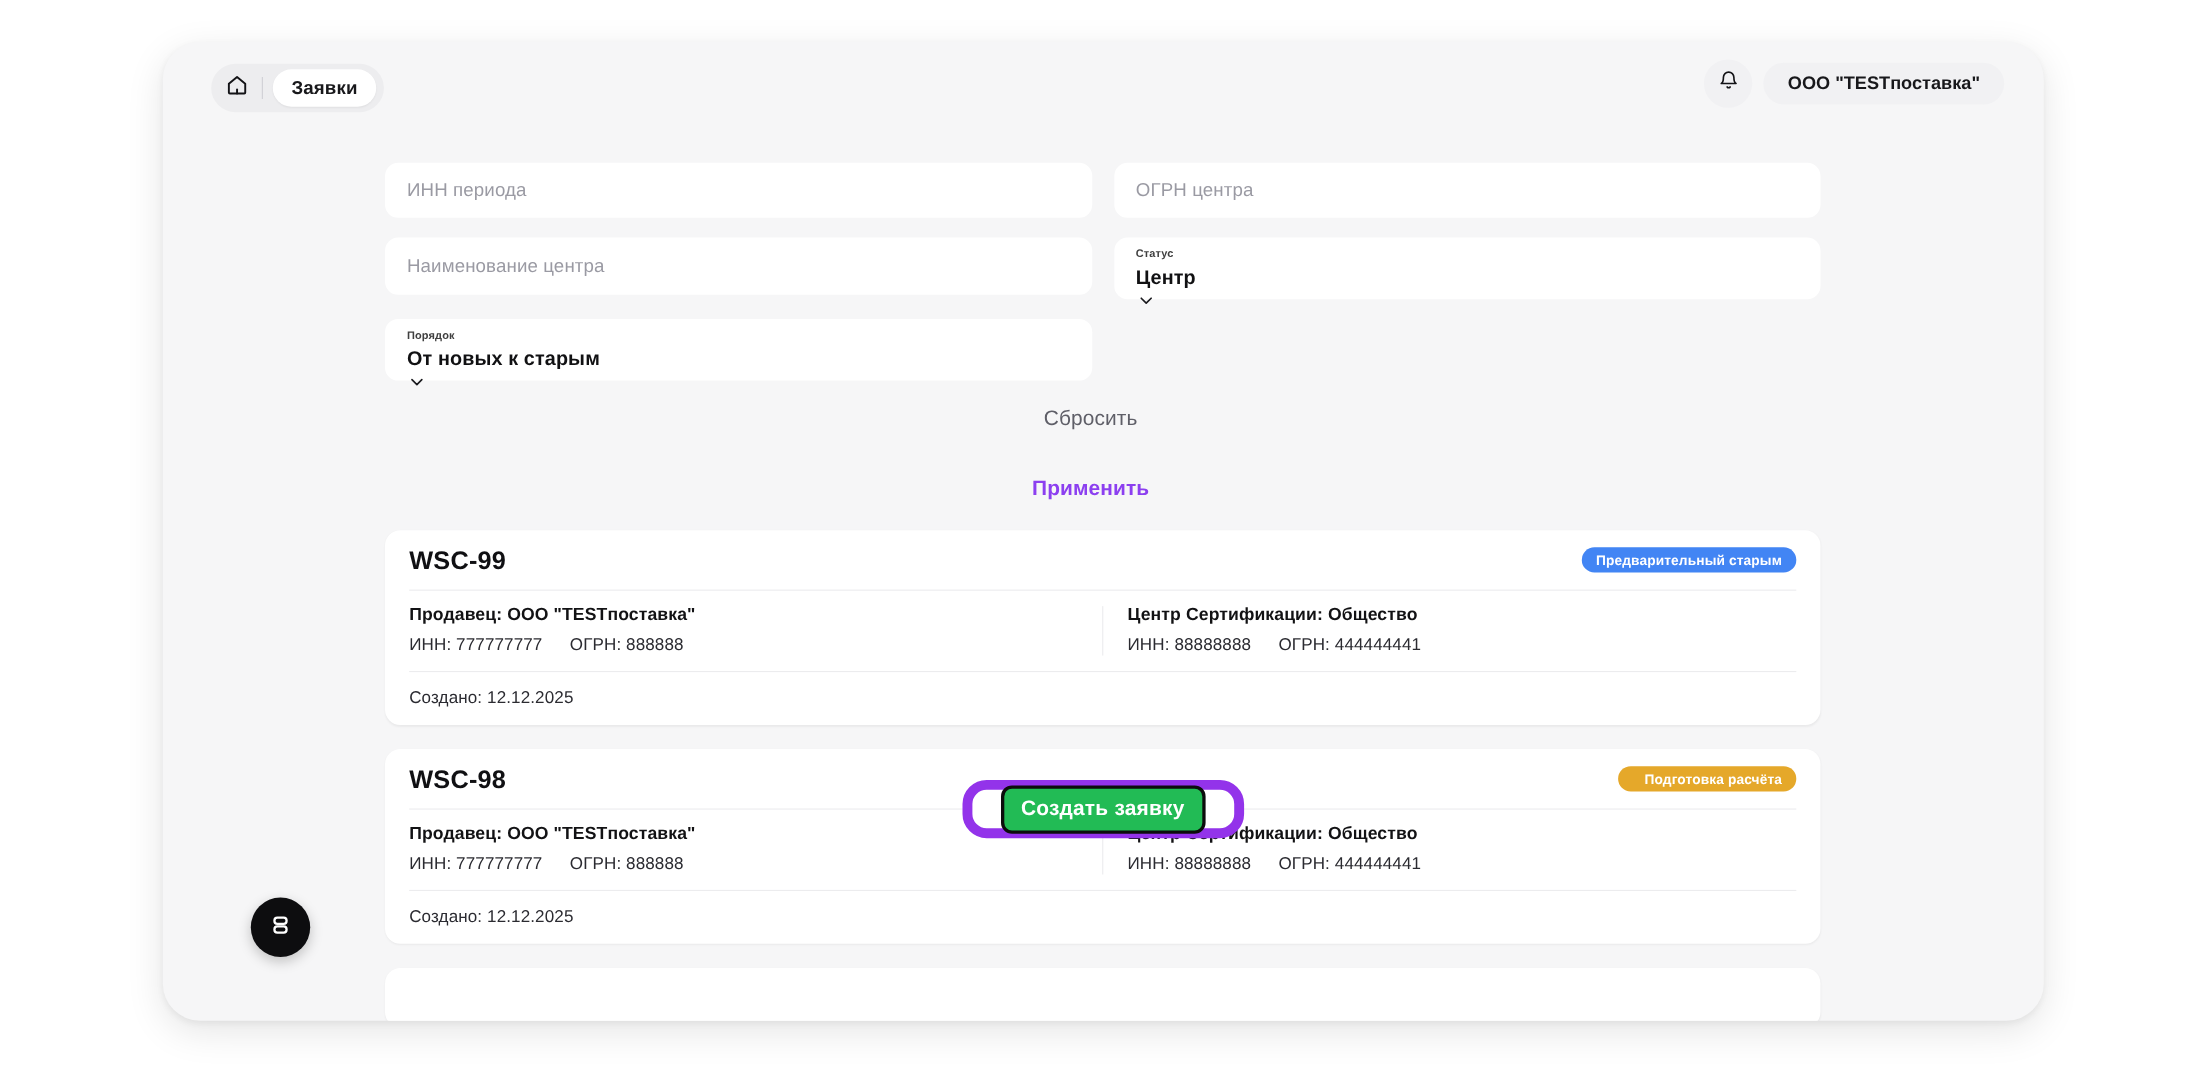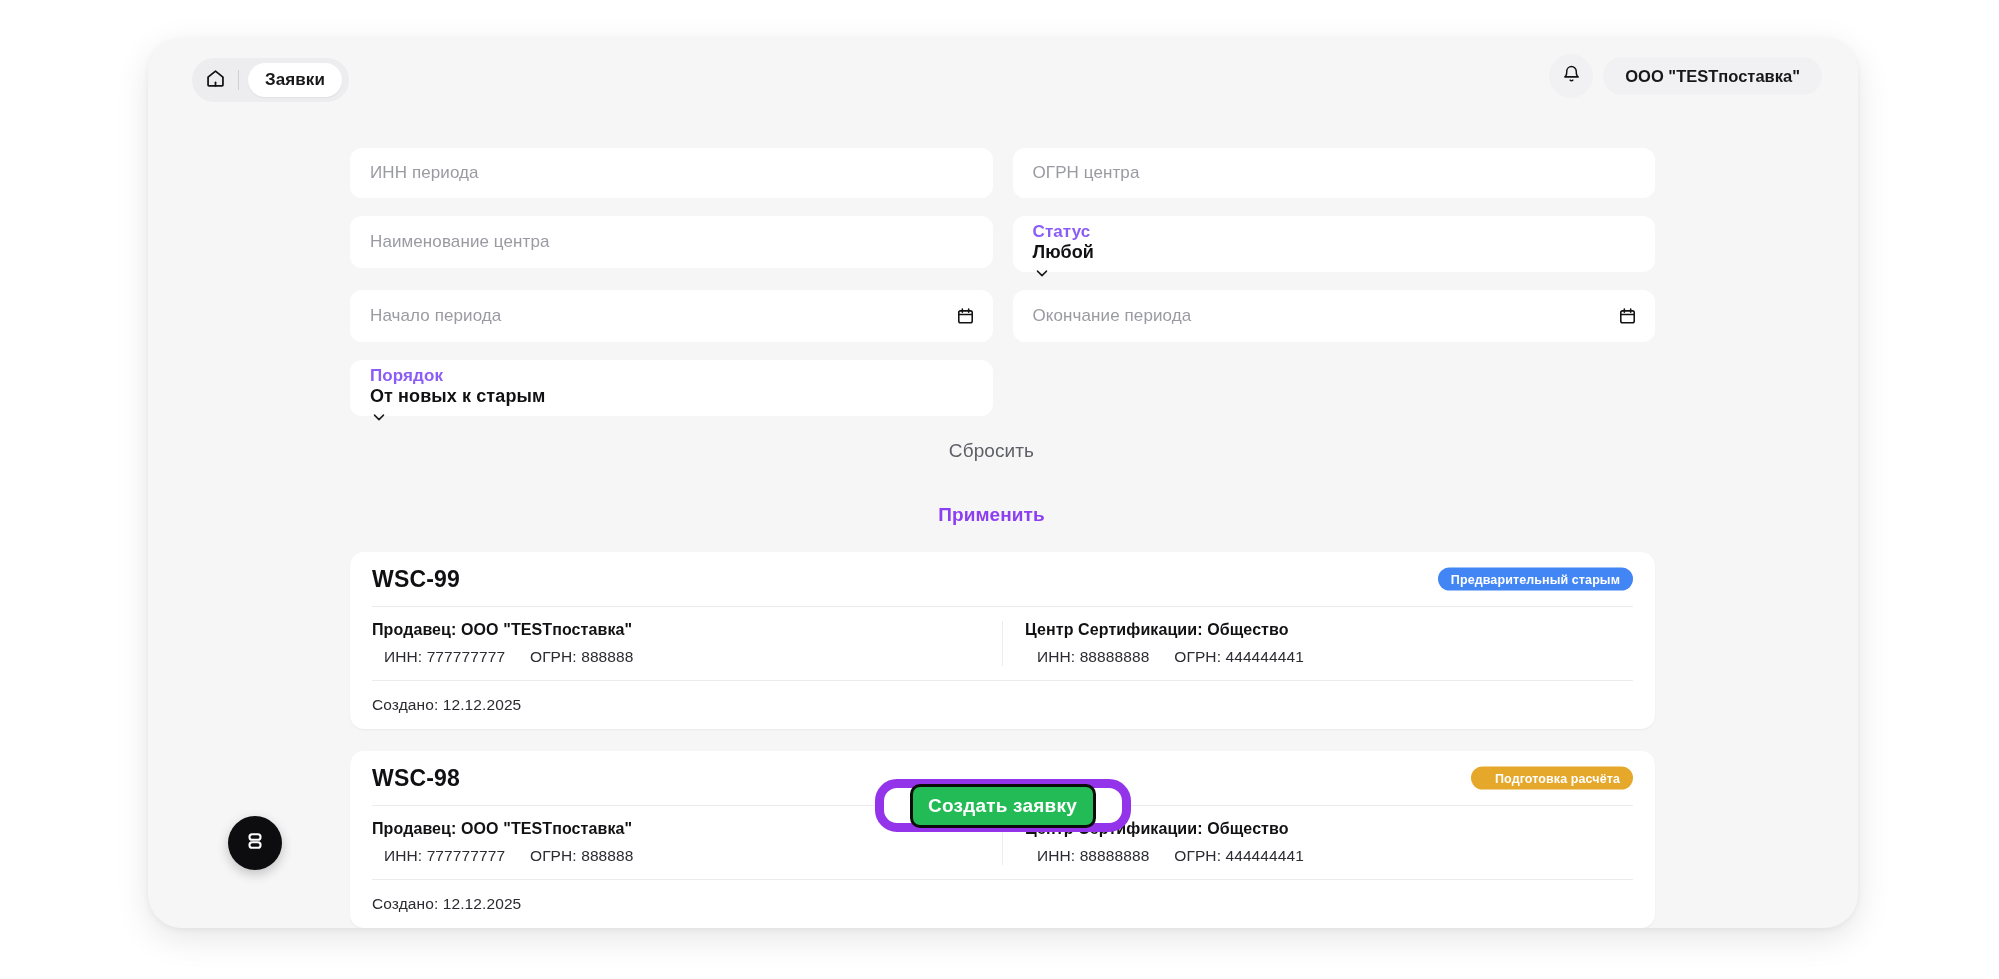--- a/index.html
+++ b/index.html
@@ -145,23 +145,23 @@
 
   .select {
     position: relative;
     height: 56px;
     background: #ffffff;
     border-radius: 12px;
     padding: 8px 20px 0 20px;
     cursor: pointer;
   }
   .select .lbl {
-    font-size: 17px;
-    font-weight: 700;
-    color: #8b5cf6;
+    font-size: 10px;
+    font-weight: 700;
+    color: #404040;
     line-height: 16px;
     letter-spacing: .1px;
   }
   .select .val {
     font-size: 18px;
     font-weight: 700;
     color: #111113;
     line-height: 24px;
     letter-spacing: .1px;
   }
@@ -249,21 +249,20 @@
     font-size: 16px;
     font-weight: 700;
     color: #121214;
     margin-bottom: 9px;
     letter-spacing: .1px;
   }
   .party-ids {
     font-size: 15.5px;
     color: #2b2b31;
     letter-spacing: .1px;
-    margin-left: 12px;
   }
   .party-ids .gap { display: inline-block; width: 16px; }
   .card-foot {
     height: 48px;
     display: flex;
     align-items: center;
     font-size: 15.5px;
     color: #2b2b31;
     letter-spacing: .1px;
   }
@@ -370,54 +369,30 @@
 
         <div class="frow">
           <div class="fcell half">
             <div class="field tall">
               <span class="placeholder">Наименование центра</span>
             </div>
           </div>
           <div class="fcell half">
             <div class="select">
               <div class="lbl">Статус</div>
-              <div class="val">Любой</div>
+              <div class="val">Центр</div>
               <span class="icon-right">
                 <svg width="18" height="18" viewBox="0 0 24 24" fill="none" stroke="#1b1b1f" stroke-width="2" stroke-linecap="round" stroke-linejoin="round">
                   <path d="M6 9.5 12 15.5 18 9.5"></path>
                 </svg>
               </span>
             </div>
           </div>
         </div>
 
-        <div class="frow">
-          <div class="fcell half">
-            <div class="field tall">
-              <span class="placeholder">Начало периода</span>
-              <span class="icon-right">
-                <svg width="19" height="19" viewBox="0 0 24 24" fill="none" stroke="#131316" stroke-width="2" stroke-linecap="round" stroke-linejoin="round">
-                  <rect x="3.5" y="5.5" width="17" height="15" rx="2.2"></rect>
-                  <path d="M3.5 10.2h17M8 3.2v4M16 3.2v4"></path>
-                </svg>
-              </span>
-            </div>
-          </div>
-          <div class="fcell half">
-            <div class="field tall">
-              <span class="placeholder">Окончание периода</span>
-              <span class="icon-right">
-                <svg width="19" height="19" viewBox="0 0 24 24" fill="none" stroke="#131316" stroke-width="2" stroke-linecap="round" stroke-linejoin="round">
-                  <rect x="3.5" y="5.5" width="17" height="15" rx="2.2"></rect>
-                  <path d="M3.5 10.2h17M8 3.2v4M16 3.2v4"></path>
-                </svg>
-              </span>
-            </div>
-          </div>
-        </div>
 
         <div class="frow">
           <div class="fcell half">
             <div class="select">
               <div class="lbl">Порядок</div>
               <div class="val">От новых к старым</div>
               <span class="icon-right">
                 <svg width="18" height="18" viewBox="0 0 24 24" fill="none" stroke="#1b1b1f" stroke-width="2" stroke-linecap="round" stroke-linejoin="round">
                   <path d="M6 9.5 12 15.5 18 9.5"></path>
                 </svg>

